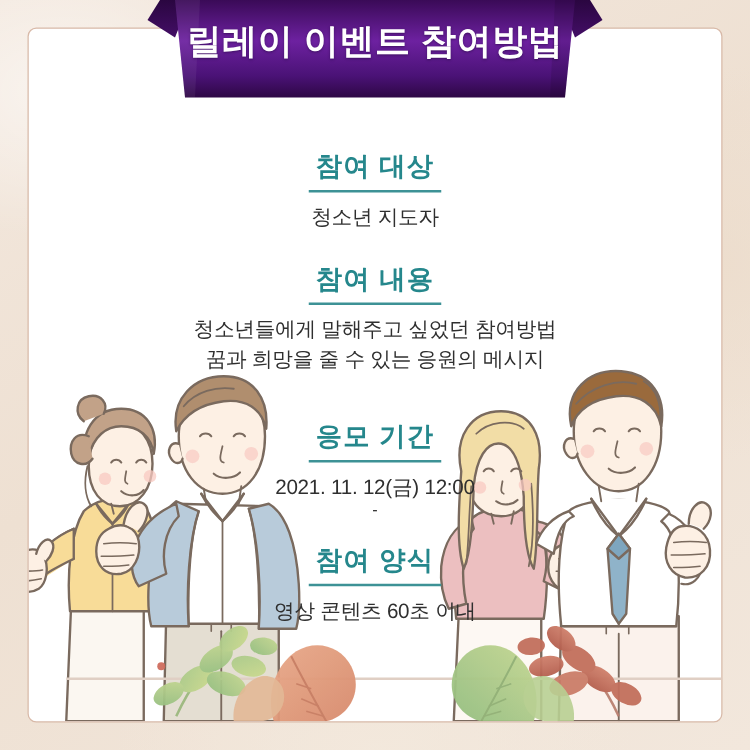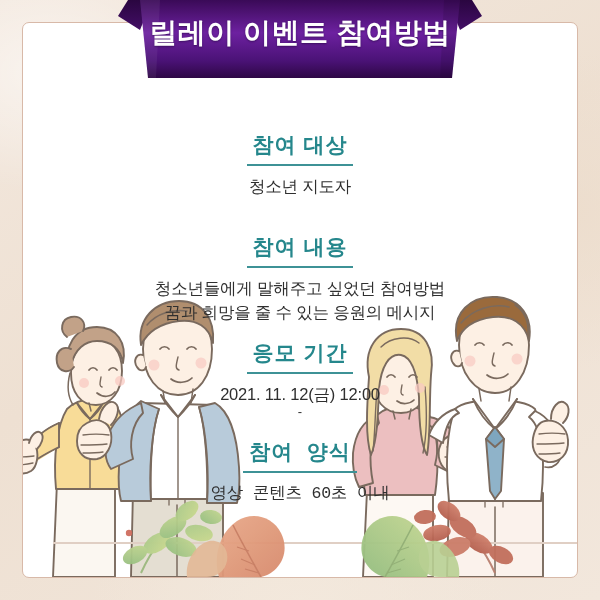--- a/index.html
+++ b/index.html
@@ -44,21 +44,21 @@
     color:#ffffff;
     font-size:28px;
     font-weight:bold;
     letter-spacing:.5px;
     text-shadow:0 1px 2px rgba(20,0,40,.45);
     z-index:7;
   }
 
   
   #content {
-    position:absolute; left:0; right:0; top:108px;
+    position:absolute; left:0; right:0; top:96px;
     z-index:4;
     text-align:center;
   }
   .section { margin-bottom:14px; }
   .sec-head {
     display:inline-block;
     color:#25878c;
     font-size:21px;
     font-weight:bold;
     letter-spacing:1px;
@@ -77,23 +77,23 @@
   .dash {
     display:block;
     color:#2f2f2f;
     font-size:13px;
     line-height:.75;
     letter-spacing:0;
   }
 
   
   #sec-0 { margin-top:0px; }
-  #sec-1 { margin-top:34px; }
-  #sec-2 { margin-top:14px; }
-  #sec-3 { margin-top:22px;font-family:Liberation Mono, monospace; }
+  #sec-1 { margin-top:22px; }
+  #sec-2 { margin-top:34px; }
+  #sec-3 { margin-top:22px; }
 
   
   .art { position:absolute; bottom:0; z-index:2; pointer-events:none; }
   #art-left  { left:0;  width:230px; height:300px; }
   #art-right { right:0; width:230px; height:300px; }
   #art-leaves{ left:0; right:0; bottom:0; width:600px; height:130px; z-index:3; }
   .art svg { display:block; width:100%; height:100%; }
 </style>
 </head>
 <body>

